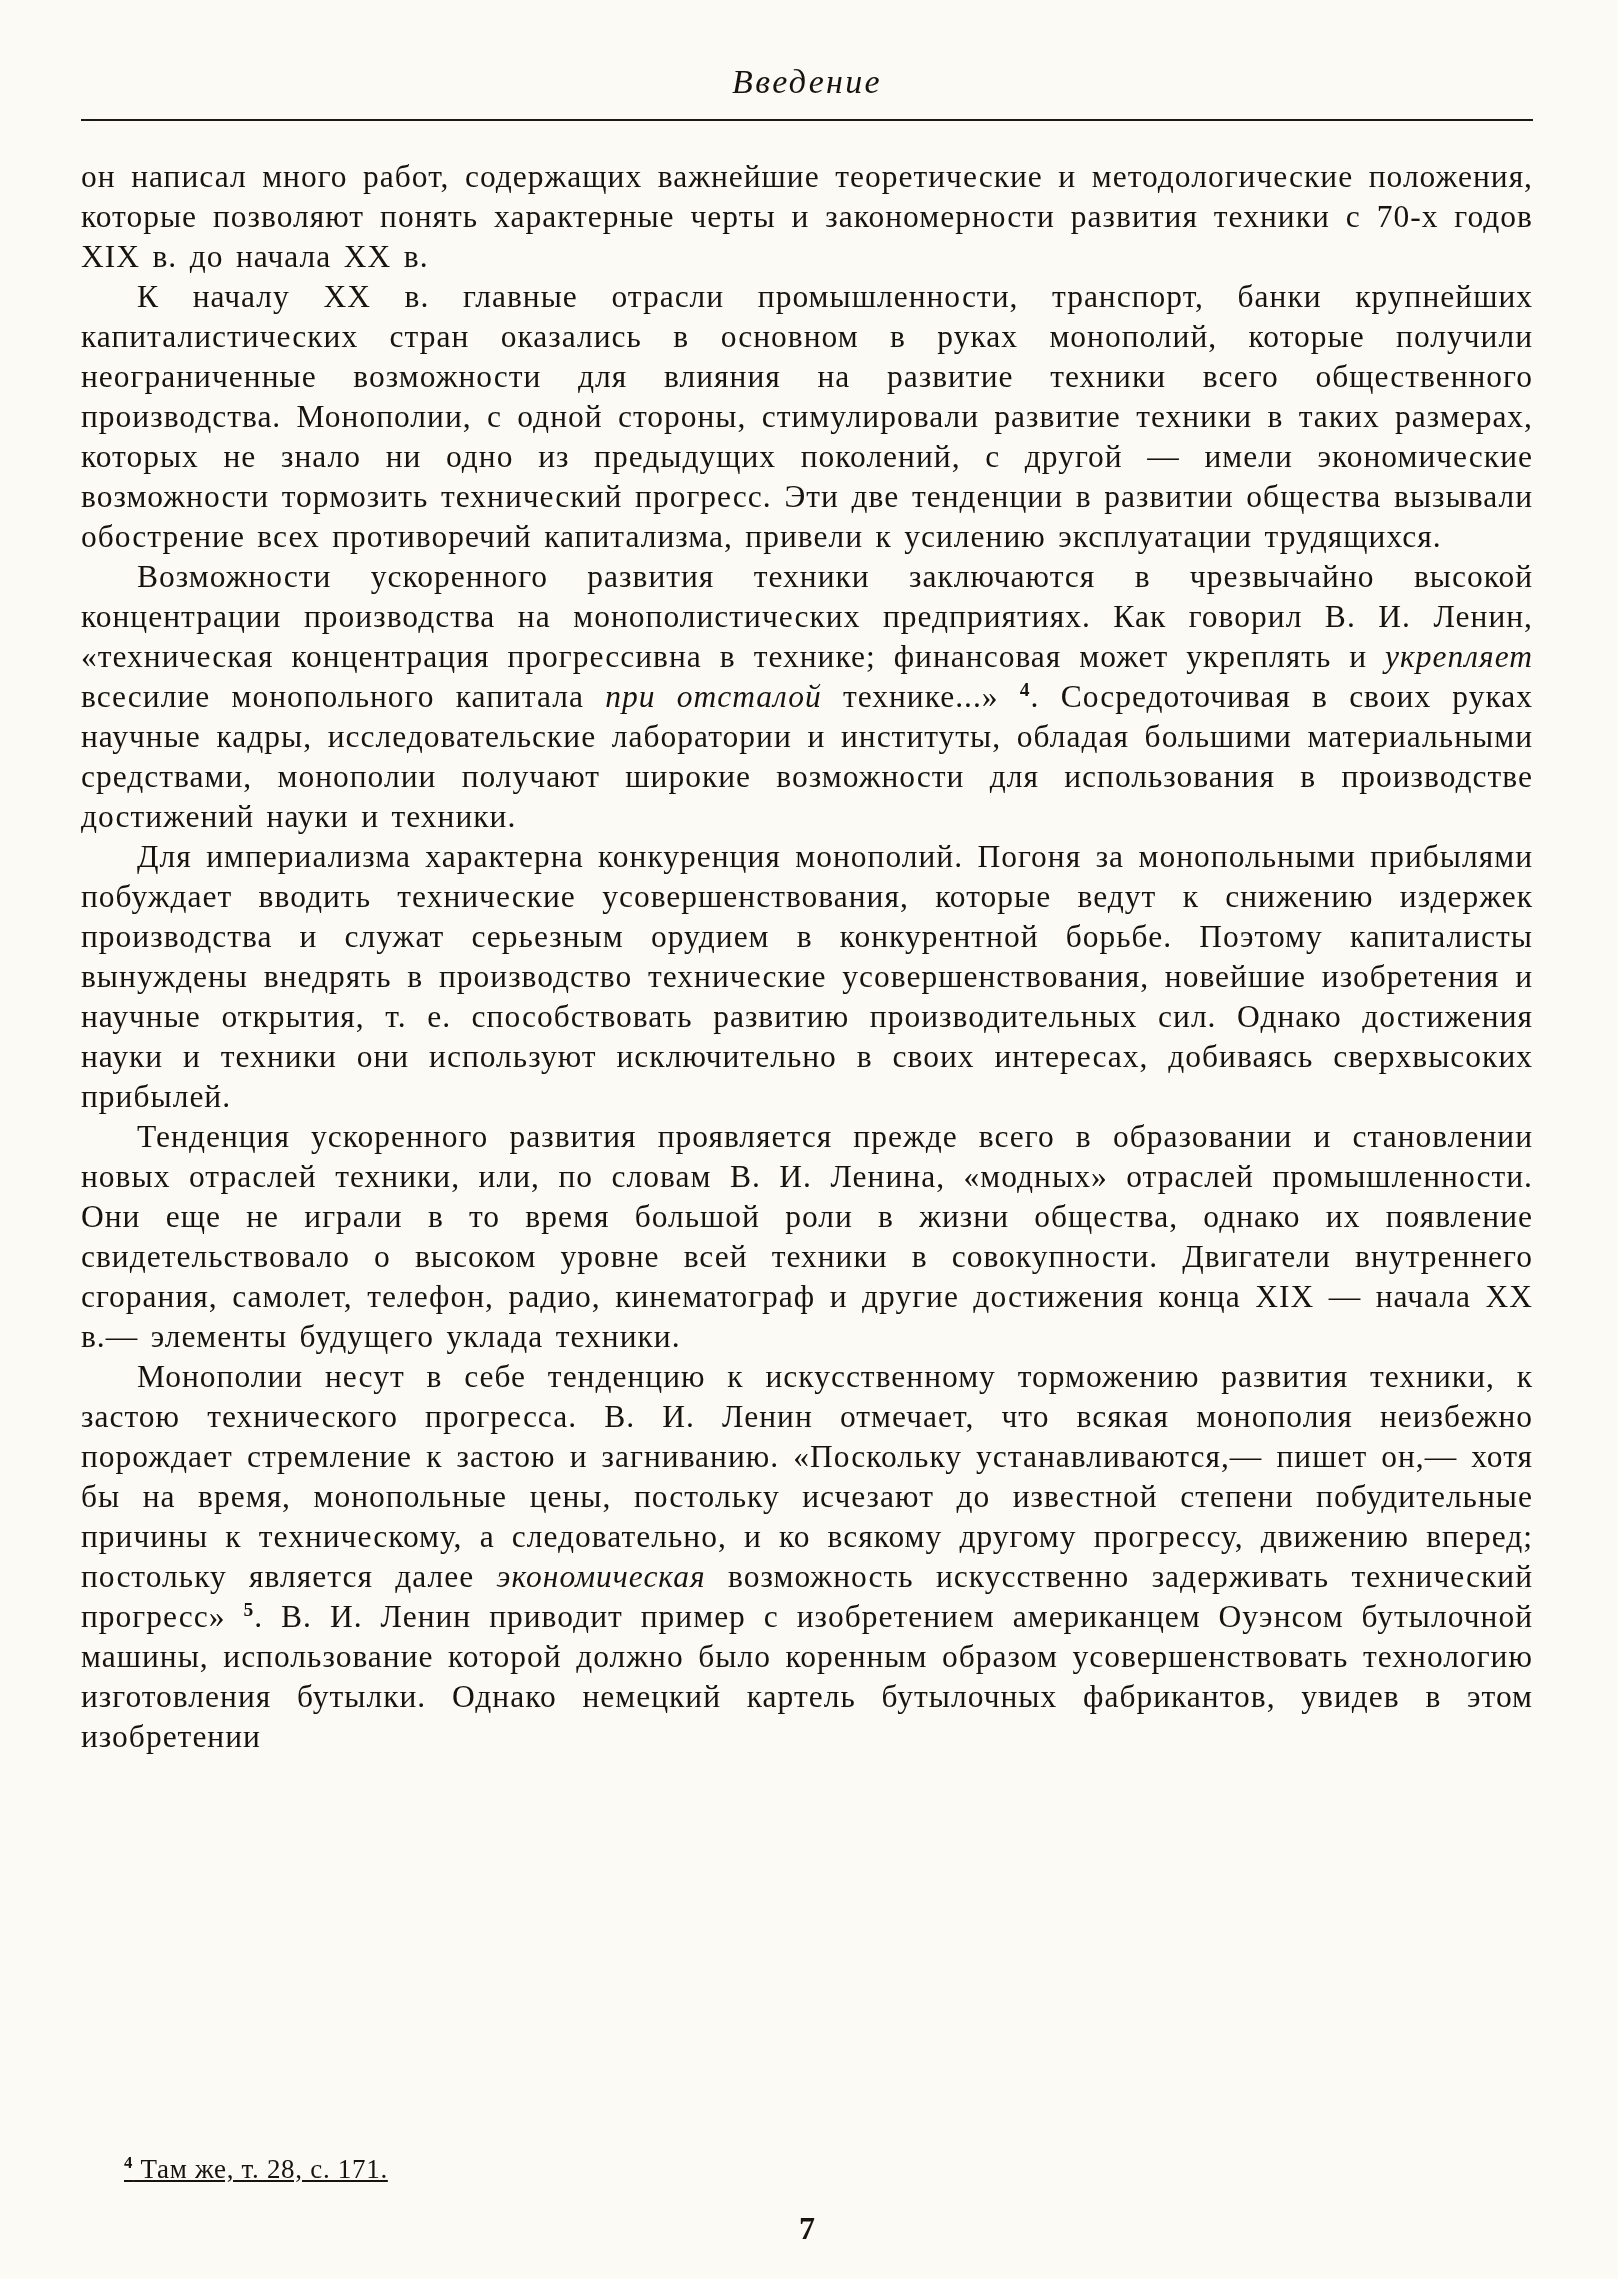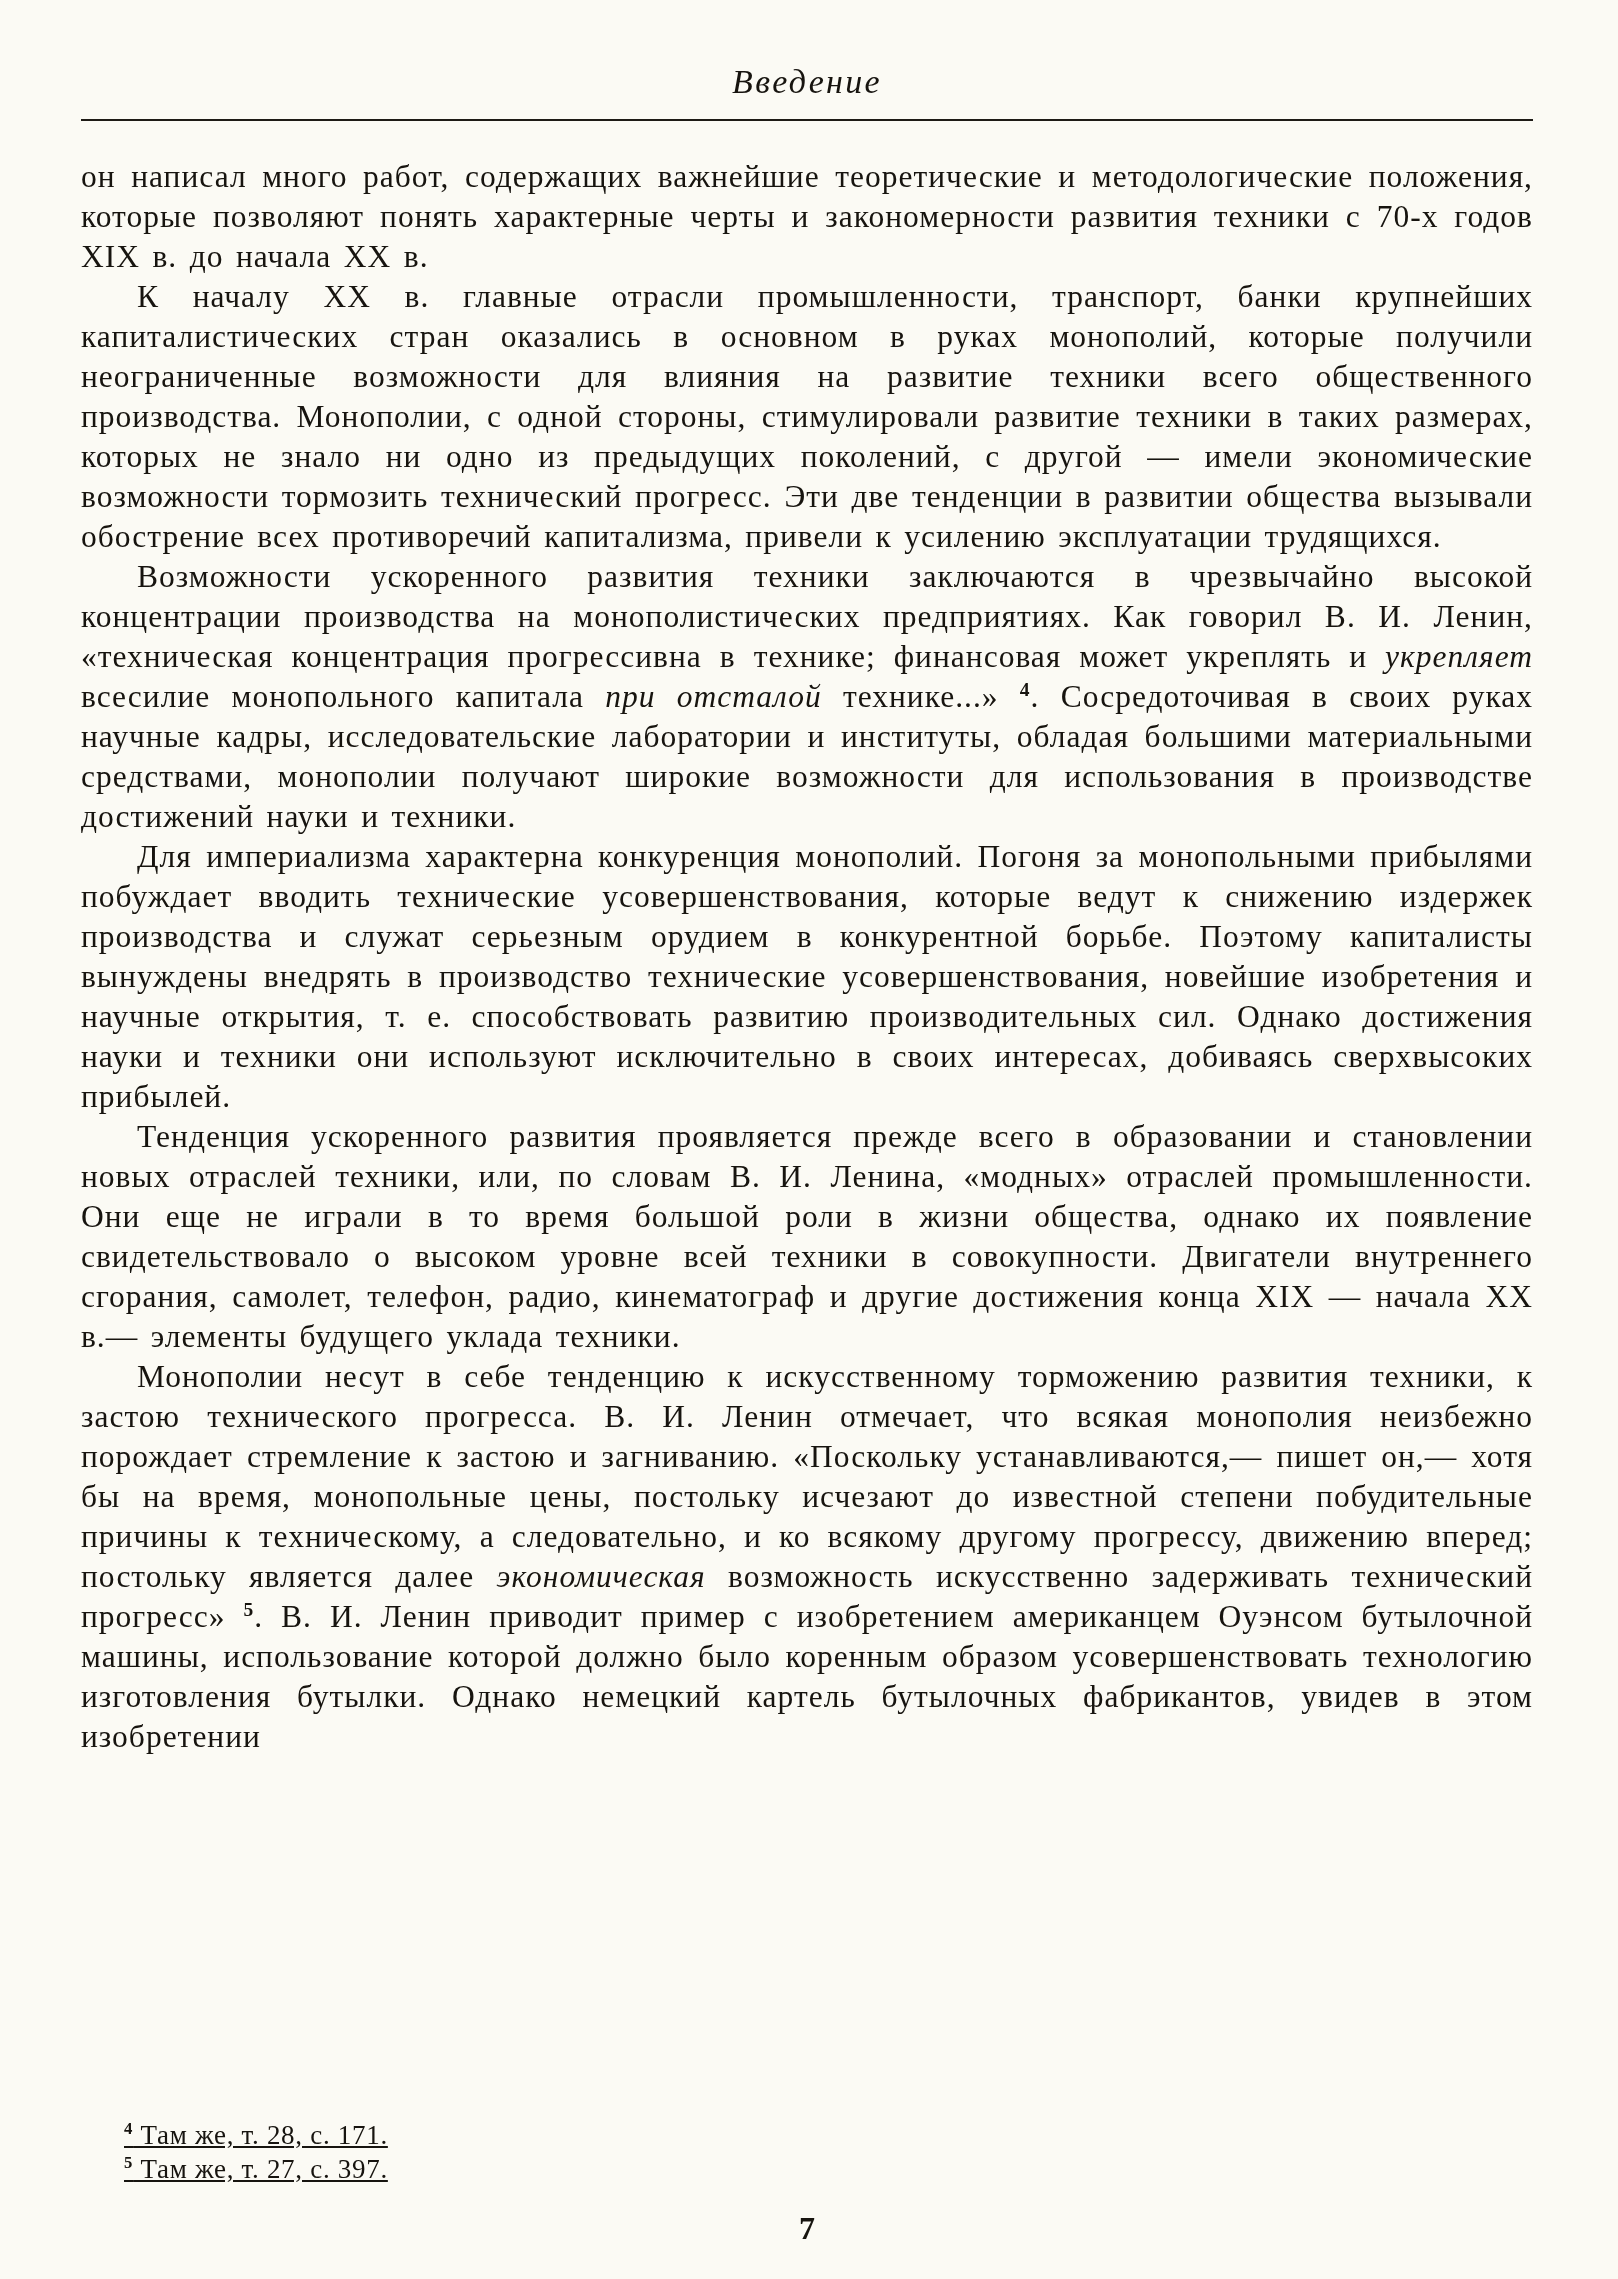--- a/index.html
+++ b/index.html
@@ -102,19 +102,18 @@
       <p class="para indent"><span>К началу XX в. главные отрасли промышленности, транспорт, банки крупнейших капиталистических стран оказались в основном в руках монополий, которые получили неограниченные возможности для влияния на развитие техники всего общественного производства. Монополии, с одной стороны, стимулировали развитие техники в таких размерах, которых не знало ни одно из предыдущих поколений, с другой — имели экономические возможности тормозить технический прогресс. Эти две тенденции в развитии общества вызывали обострение всех противоречий капитализма, привели к усилению эксплуатации трудящихся.</span></p>
       <p class="para indent"><span>Возможности ускоренного развития техники заключаются в чрезвычайно высокой концентрации производства на монополистических предприятиях. Как говорил В. И. Ленин, «техническая концентрация прогрессивна в технике; финансовая может укреплять и </span><em>укрепляет</em><span> всесилие монопольного капитала </span><em>при отсталой</em><span> технике...» </span><sup>4</sup><span>. Сосредоточивая в своих руках научные кадры, исследовательские лаборатории и институты, обладая большими материальными средствами, монополии получают широкие возможности для использования в производстве достижений науки и техники.</span></p>
       <p class="para indent"><span>Для империализма характерна конкуренция монополий. Погоня за монопольными прибылями побуждает вводить технические усовершенствования, которые ведут к снижению издержек производства и служат серьезным орудием в конкурентной борьбе. Поэтому капиталисты вынуждены внедрять в производство технические усовершенствования, новейшие изобретения и научные открытия, т. е. способствовать развитию производительных сил. Однако достижения науки и техники они используют исключительно в своих интересах, добиваясь сверхвысоких прибылей.</span></p>
       <p class="para indent"><span>Тенденция ускоренного развития проявляется прежде всего в образовании и становлении новых отраслей техники, или, по словам В. И. Ленина, «модных» отраслей промышленности. Они еще не играли в то время большой роли в жизни общества, однако их появление свидетельствовало о высоком уровне всей техники в совокупности. Двигатели внутреннего сгорания, самолет, телефон, радио, кинематограф и другие достижения конца XIX — начала XX в.— элементы будущего уклада техники.</span></p>
       <p class="para indent"><span>Монополии несут в себе тенденцию к искусственному торможению развития техники, к застою технического прогресса. В. И. Ленин отмечает, что всякая монополия неизбежно порождает стремление к застою и загниванию. «Поскольку устанавливаются,— пишет он,— хотя бы на время, монопольные цены, постольку исчезают до известной степени побудительные причины к техническому, а следовательно, и ко всякому другому прогрессу, движению вперед; постольку является далее </span><em>экономическая</em><span> возможность искусственно задерживать технический прогресс» </span><sup>5</sup><span>. В. И. Ленин приводит пример с изобретением американцем Оуэнсом бутылочной машины, использование которой должно было коренным образом усовершенствовать технологию изготовления бутылки. Однако немецкий картель бутылочных фабрикантов, увидев в этом изобретении</span></p>
     </main>
 
   <footer class="page-footer">
     <div class="footnotes">
         <p class="footnote"><sup>4</sup> Там же, т. 28, с. 171.</p>
-        <p class="footnote"><sup>5</sup> Там же, т. 27, с. 397.</p>
       </div>
     <div class="page-number">7</div>
   </footer>
 
 </div>
 
 
 </body></html>

